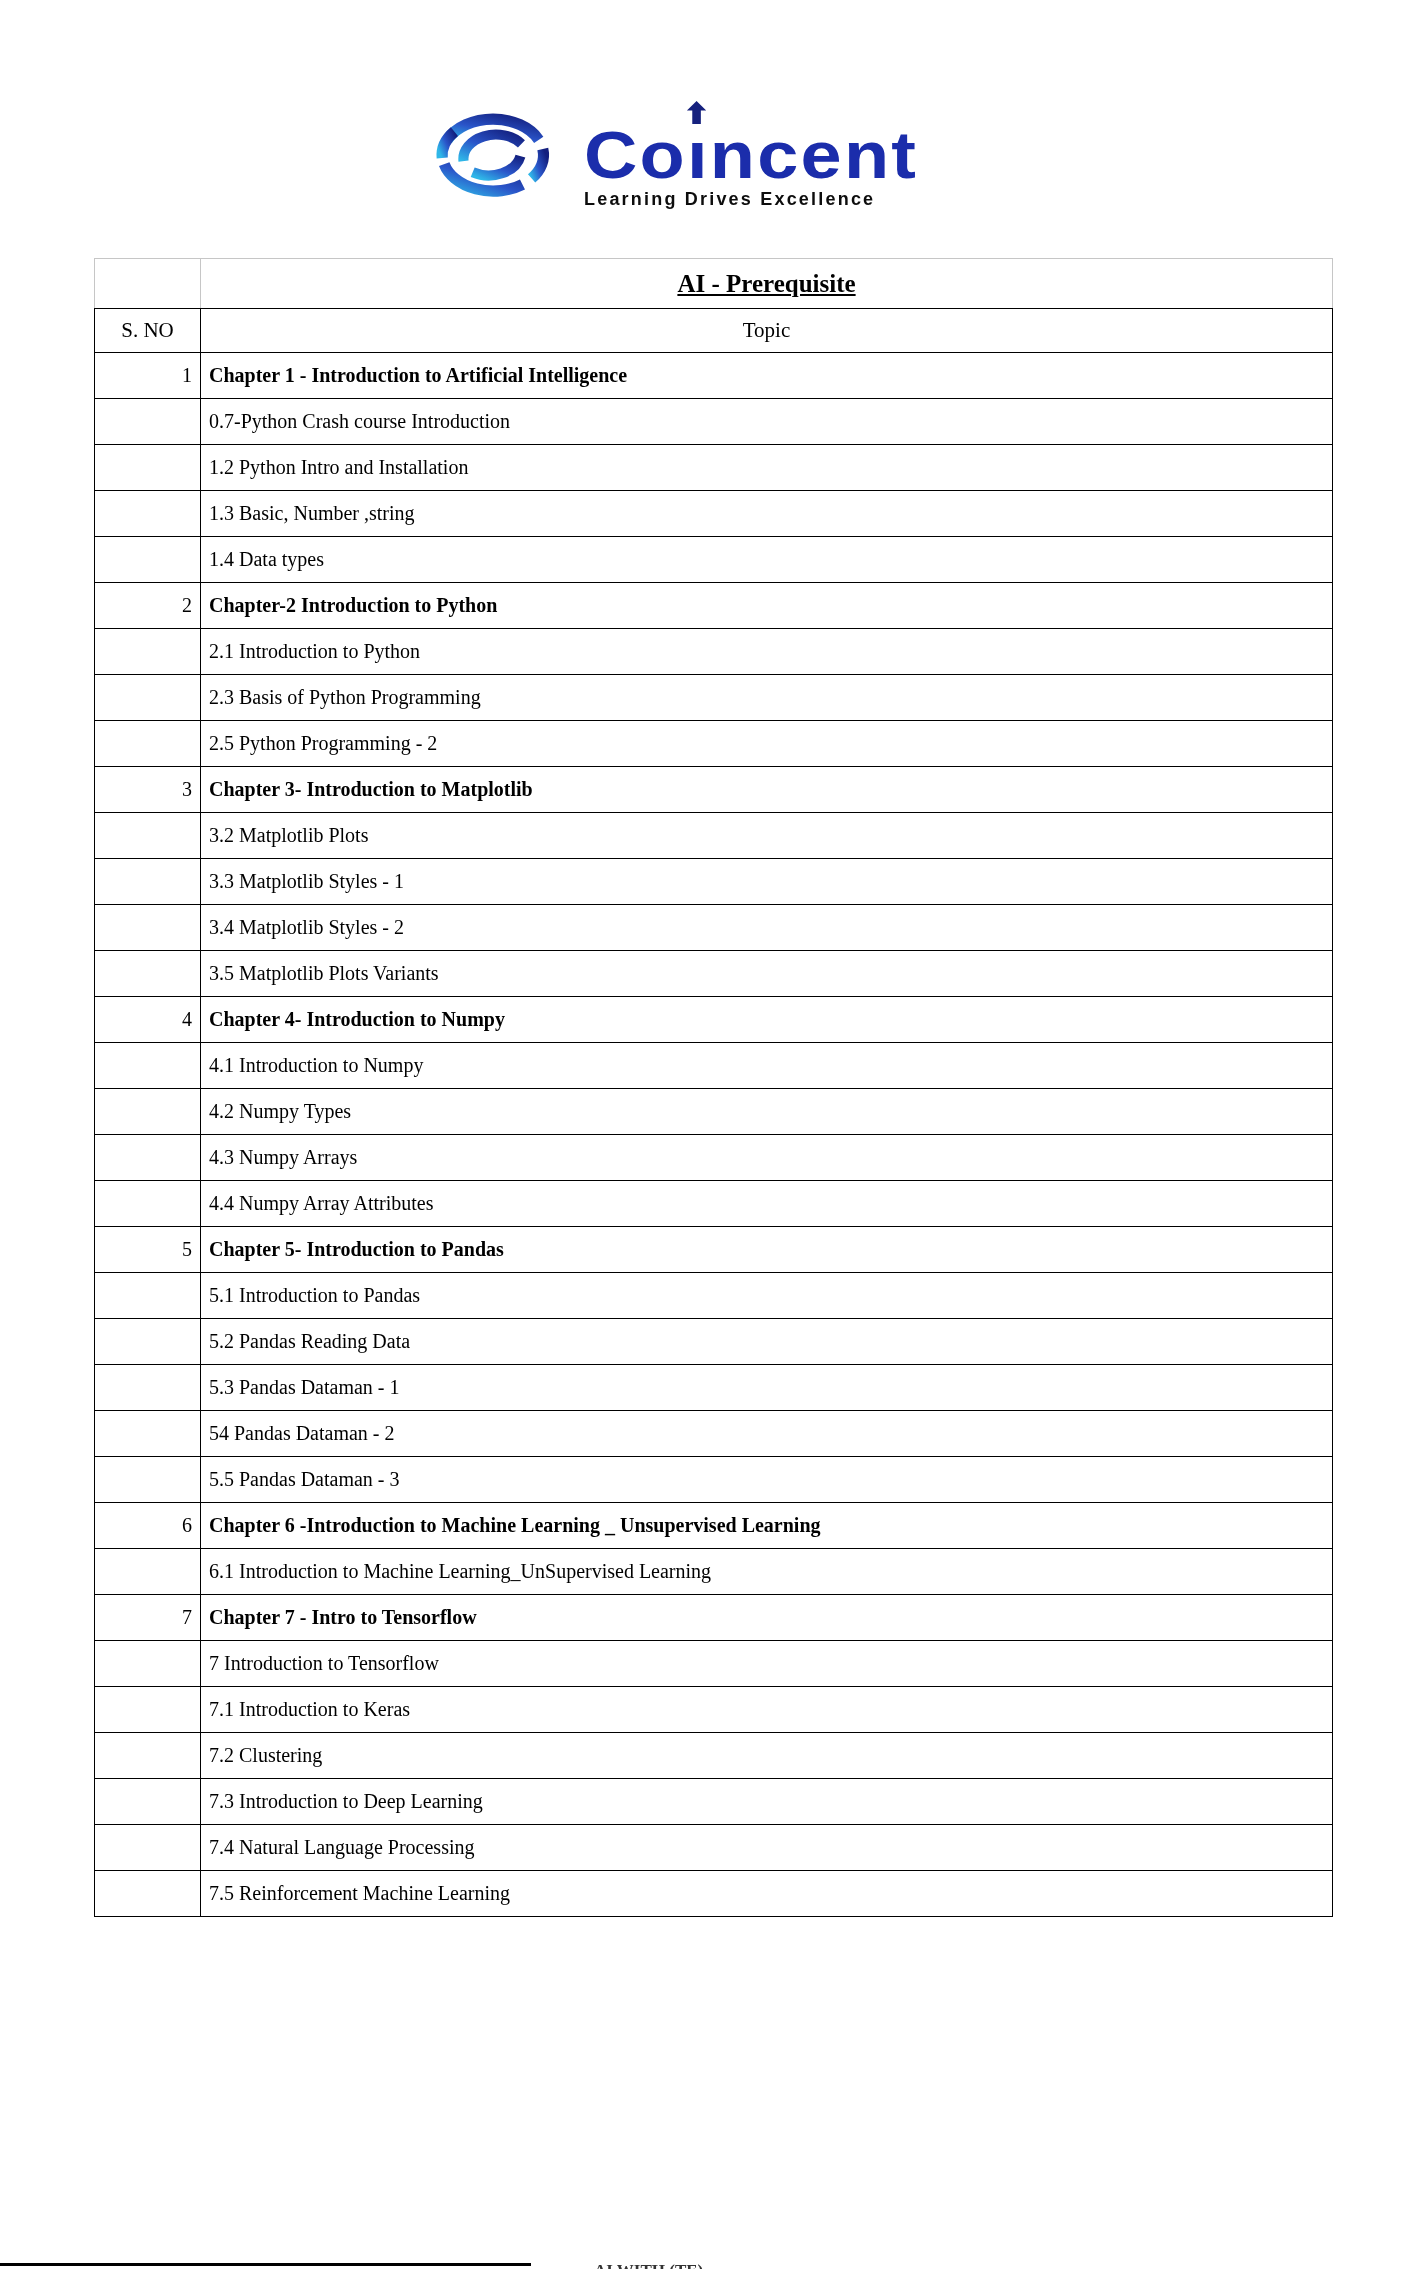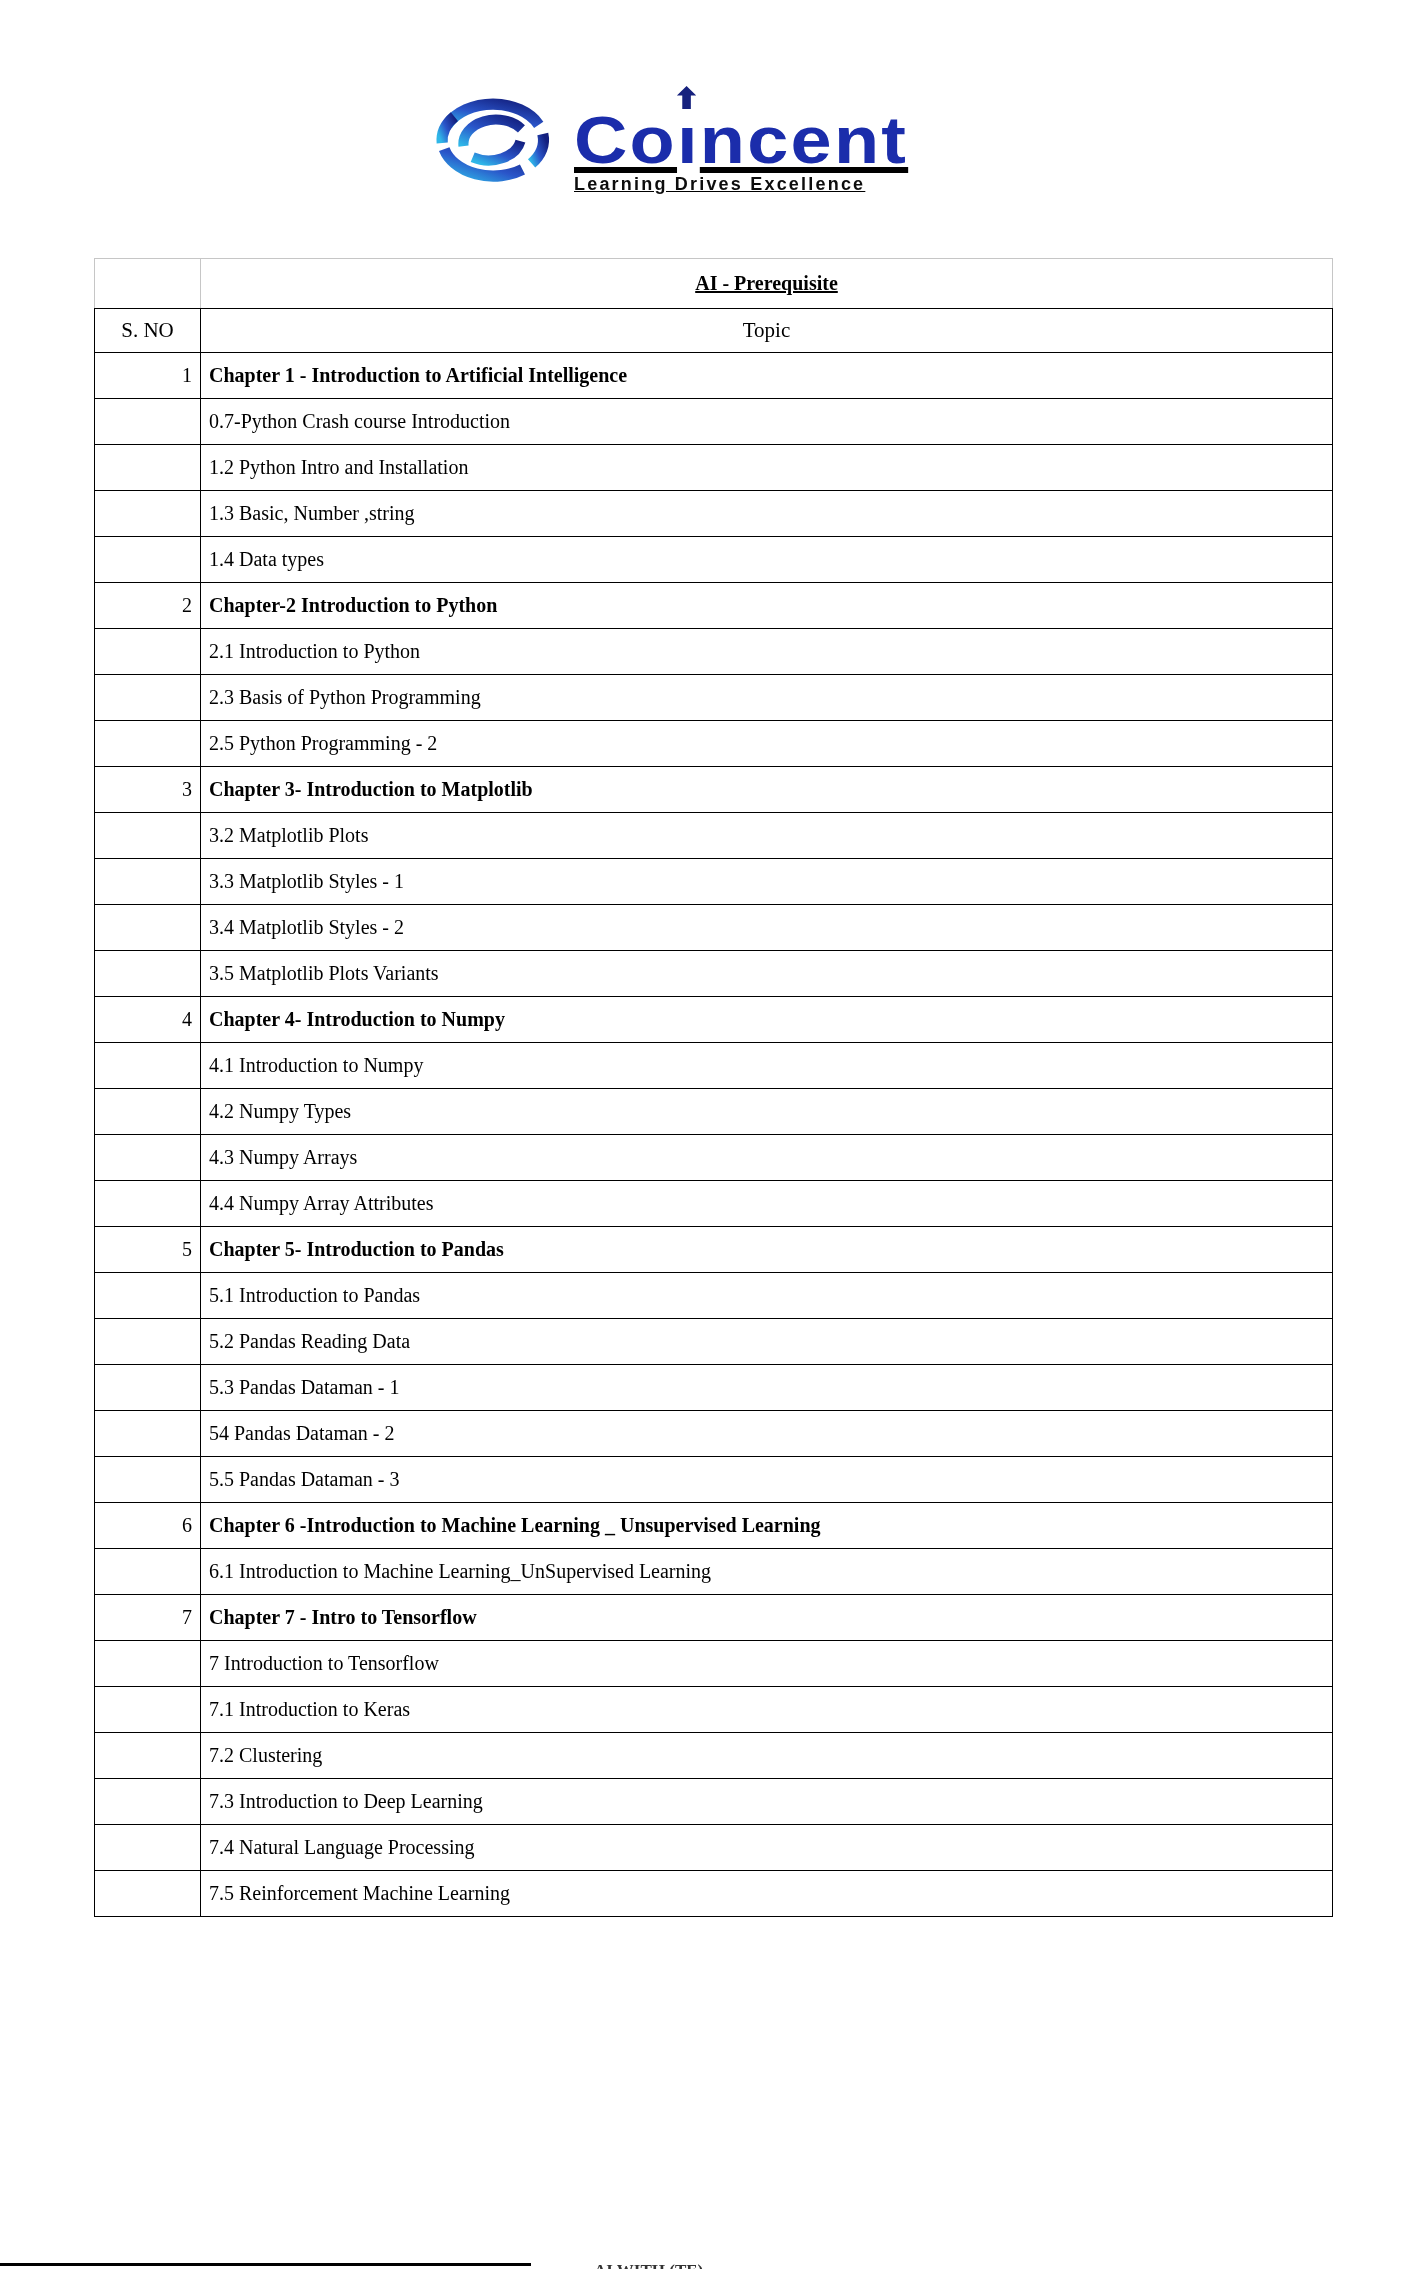--- a/index.html
+++ b/index.html
@@ -3,21 +3,21 @@
 <meta charset="utf-8">
 <style>
   html,body{margin:0;padding:0;}
   body{
     width:1419px;height:2269px;background:#ffffff;position:relative;overflow:hidden;
     font-family:"Liberation Serif",serif;color:#000;
   }
   .page{position:absolute;inset:0;}
 
   
-  .logo{position:absolute;left:430px;top:83px;display:flex;align-items:flex-start;gap:18px;text-decoration:underline;}
+  .logo{position:absolute;left:430px;top:98px;display:flex;align-items:flex-start;gap:28px;}
   .logo-icon{width:126px;height:90px;margin-top:12px;flex:0 0 auto;}
   .logo-text{display:flex;flex-direction:column;}
   .wordmark{
     position:relative;margin-top:24px;
     font-family:"Liberation Sans",sans-serif;font-weight:bold;
     font-size:66px;line-height:1;letter-spacing:2px;color:#1b2dab;
     transform:scaleX(1.12);transform-origin:left center;white-space:nowrap;
   }
   .wm-i{position:relative;display:inline-block;}
   .i-arrow{position:absolute;left:-1px;top:-21px;width:19px;height:23px;fill:#16217e;}
@@ -33,21 +33,21 @@
   }
   .col-sno{width:106px;}
   .doc-table td{
     border:1px solid #000;padding:0 8px;font-size:20px;vertical-align:middle;
     overflow:hidden;white-space:nowrap;
   }
   .hdr1 td{height:49px;}
   .hdr1 .corner-cell{border-color:#c6c6c6;border-bottom-color:#000;}
   .hdr1 .title-cell{
     border-top-color:#c6c6c6;border-right-color:#c6c6c6;border-left-color:#c6c6c6;
-    text-align:center;font-weight:bold;font-size:20px;text-decoration:underline;
+    text-align:center;font-weight:bold;font-size:25px;text-decoration:underline;
   }
   .hdr2 td{height:43px;text-align:center;font-weight:normal;font-size:21px;}
   tbody td{height:45px;}
   .sno-cell{text-align:right;padding-right:7px;}
   tr.chapter .topic-cell{font-weight:bold;}
 
   
   .next-line{position:absolute;left:0;top:2263px;width:531px;height:3px;background:#000;}
   .next-clip{
     position:absolute;left:594px;top:2260px;width:260px;height:9px;overflow:hidden;

